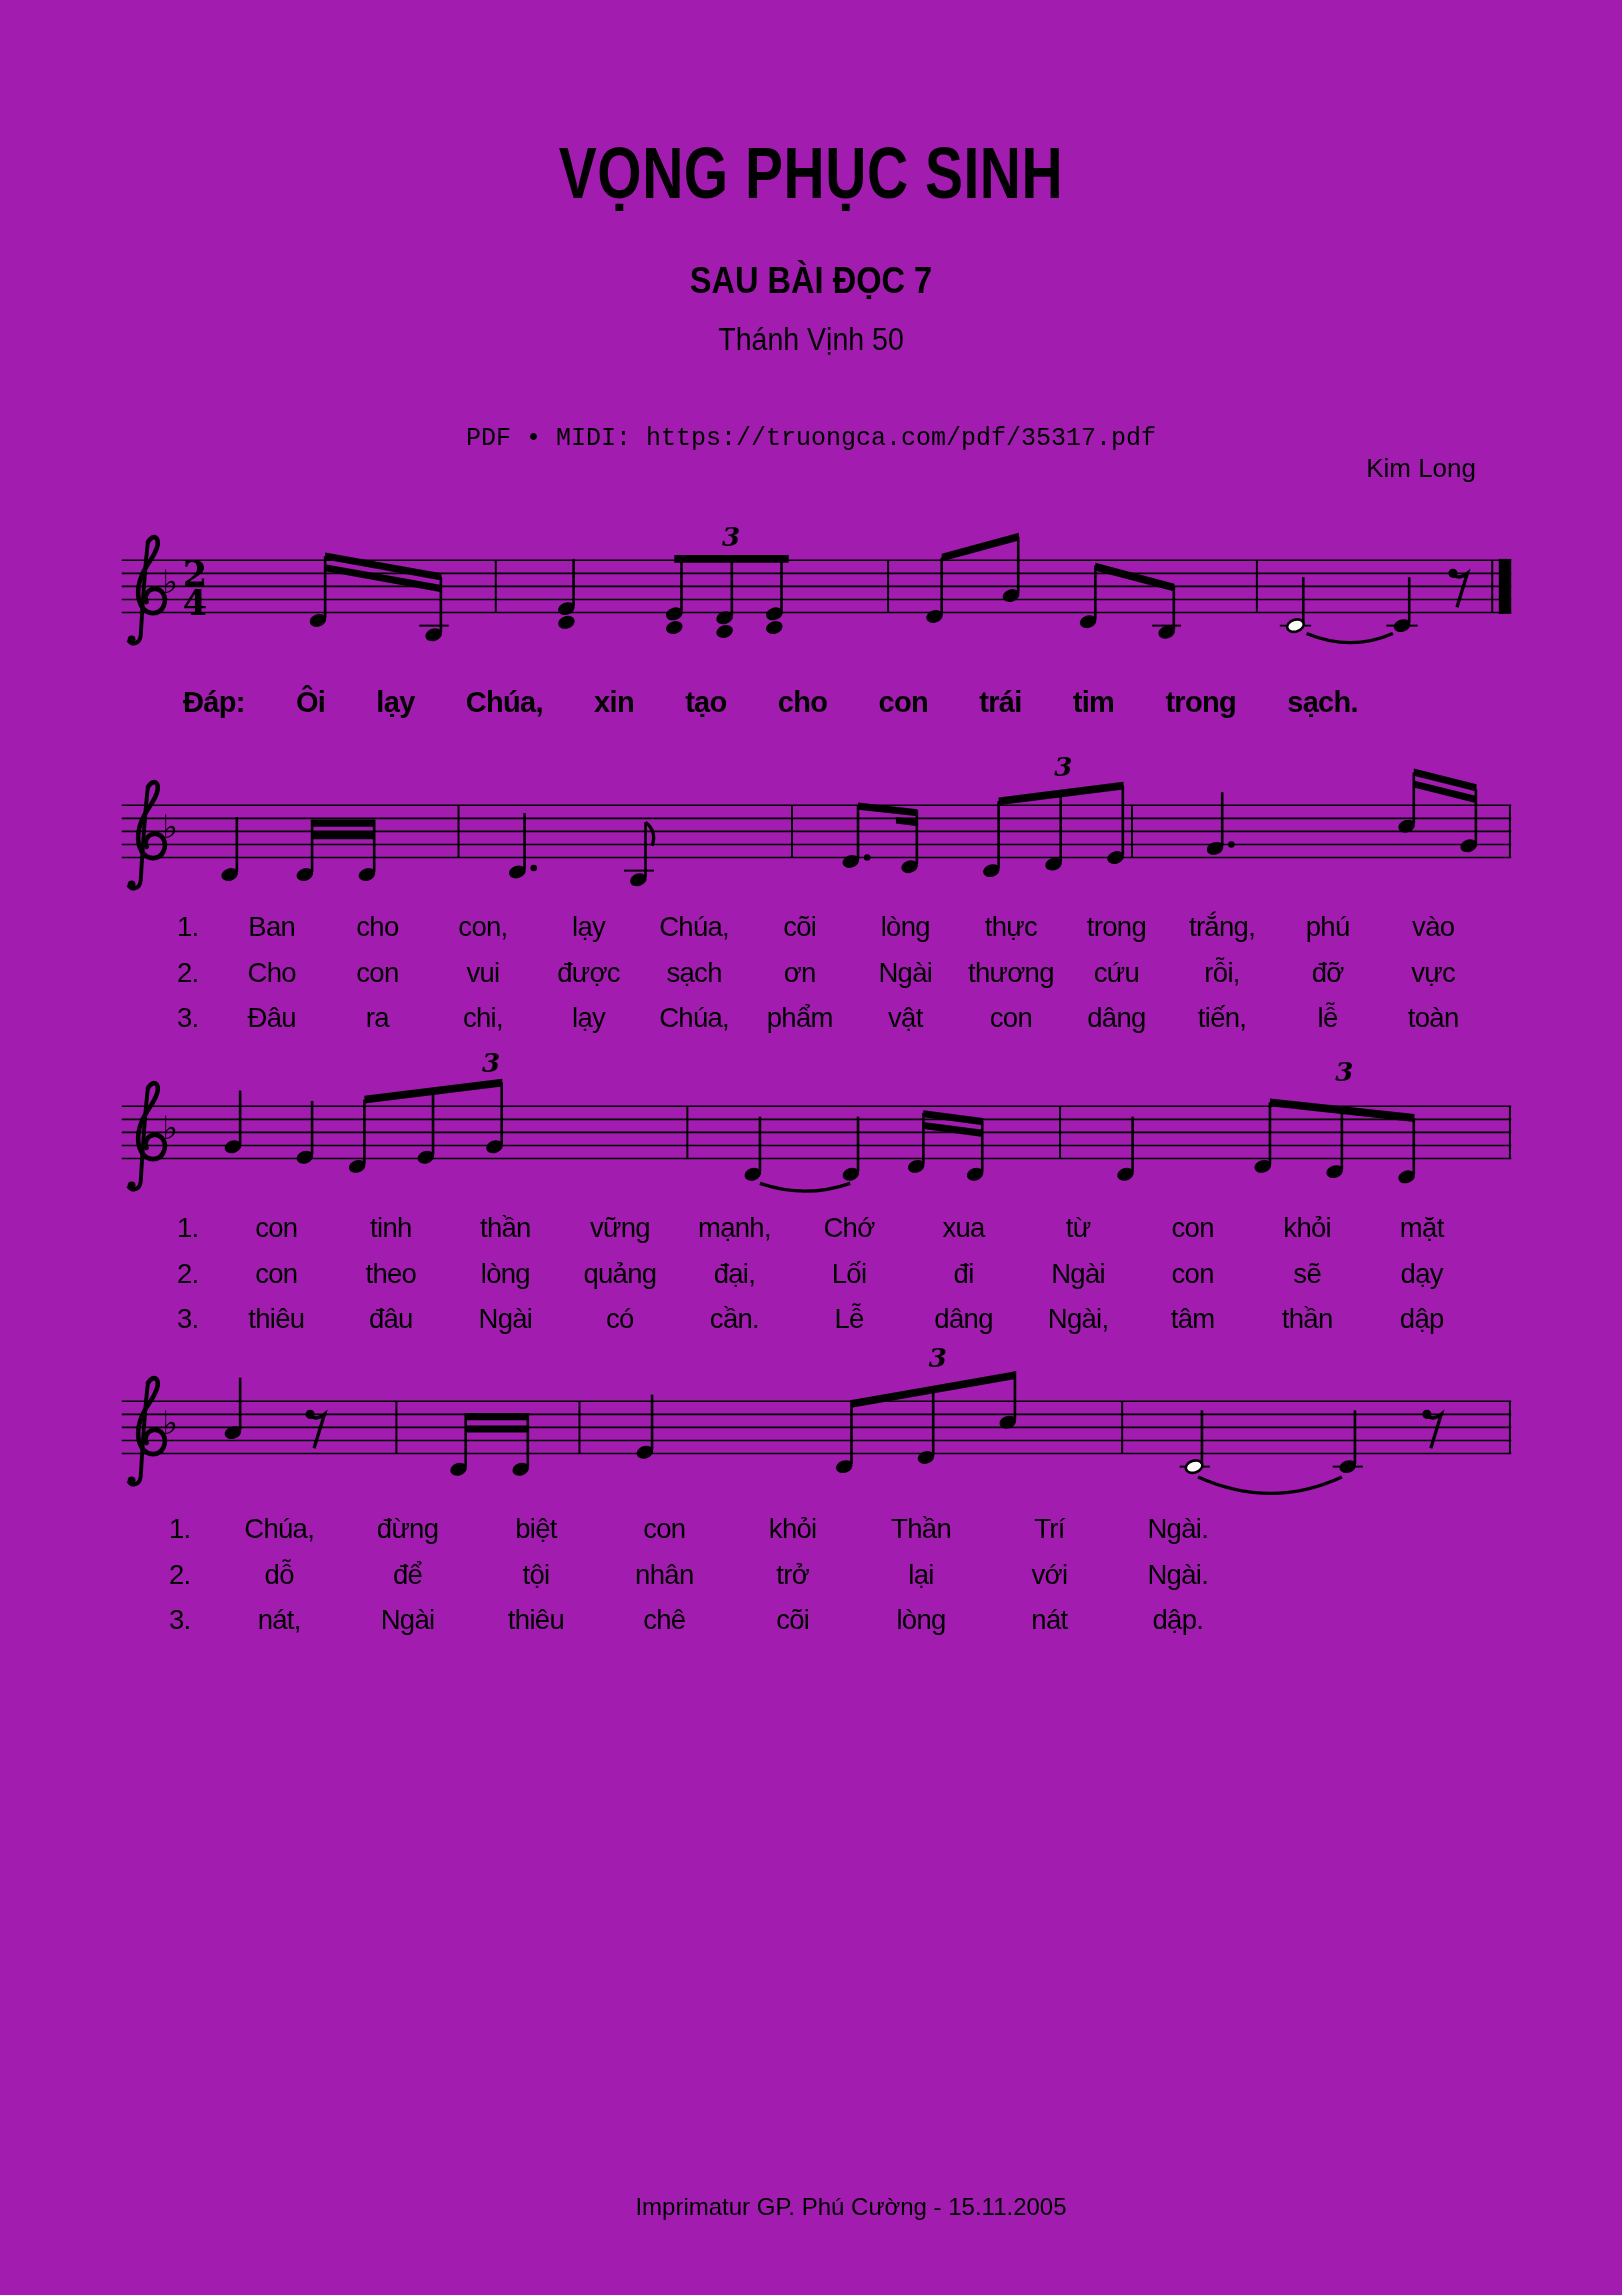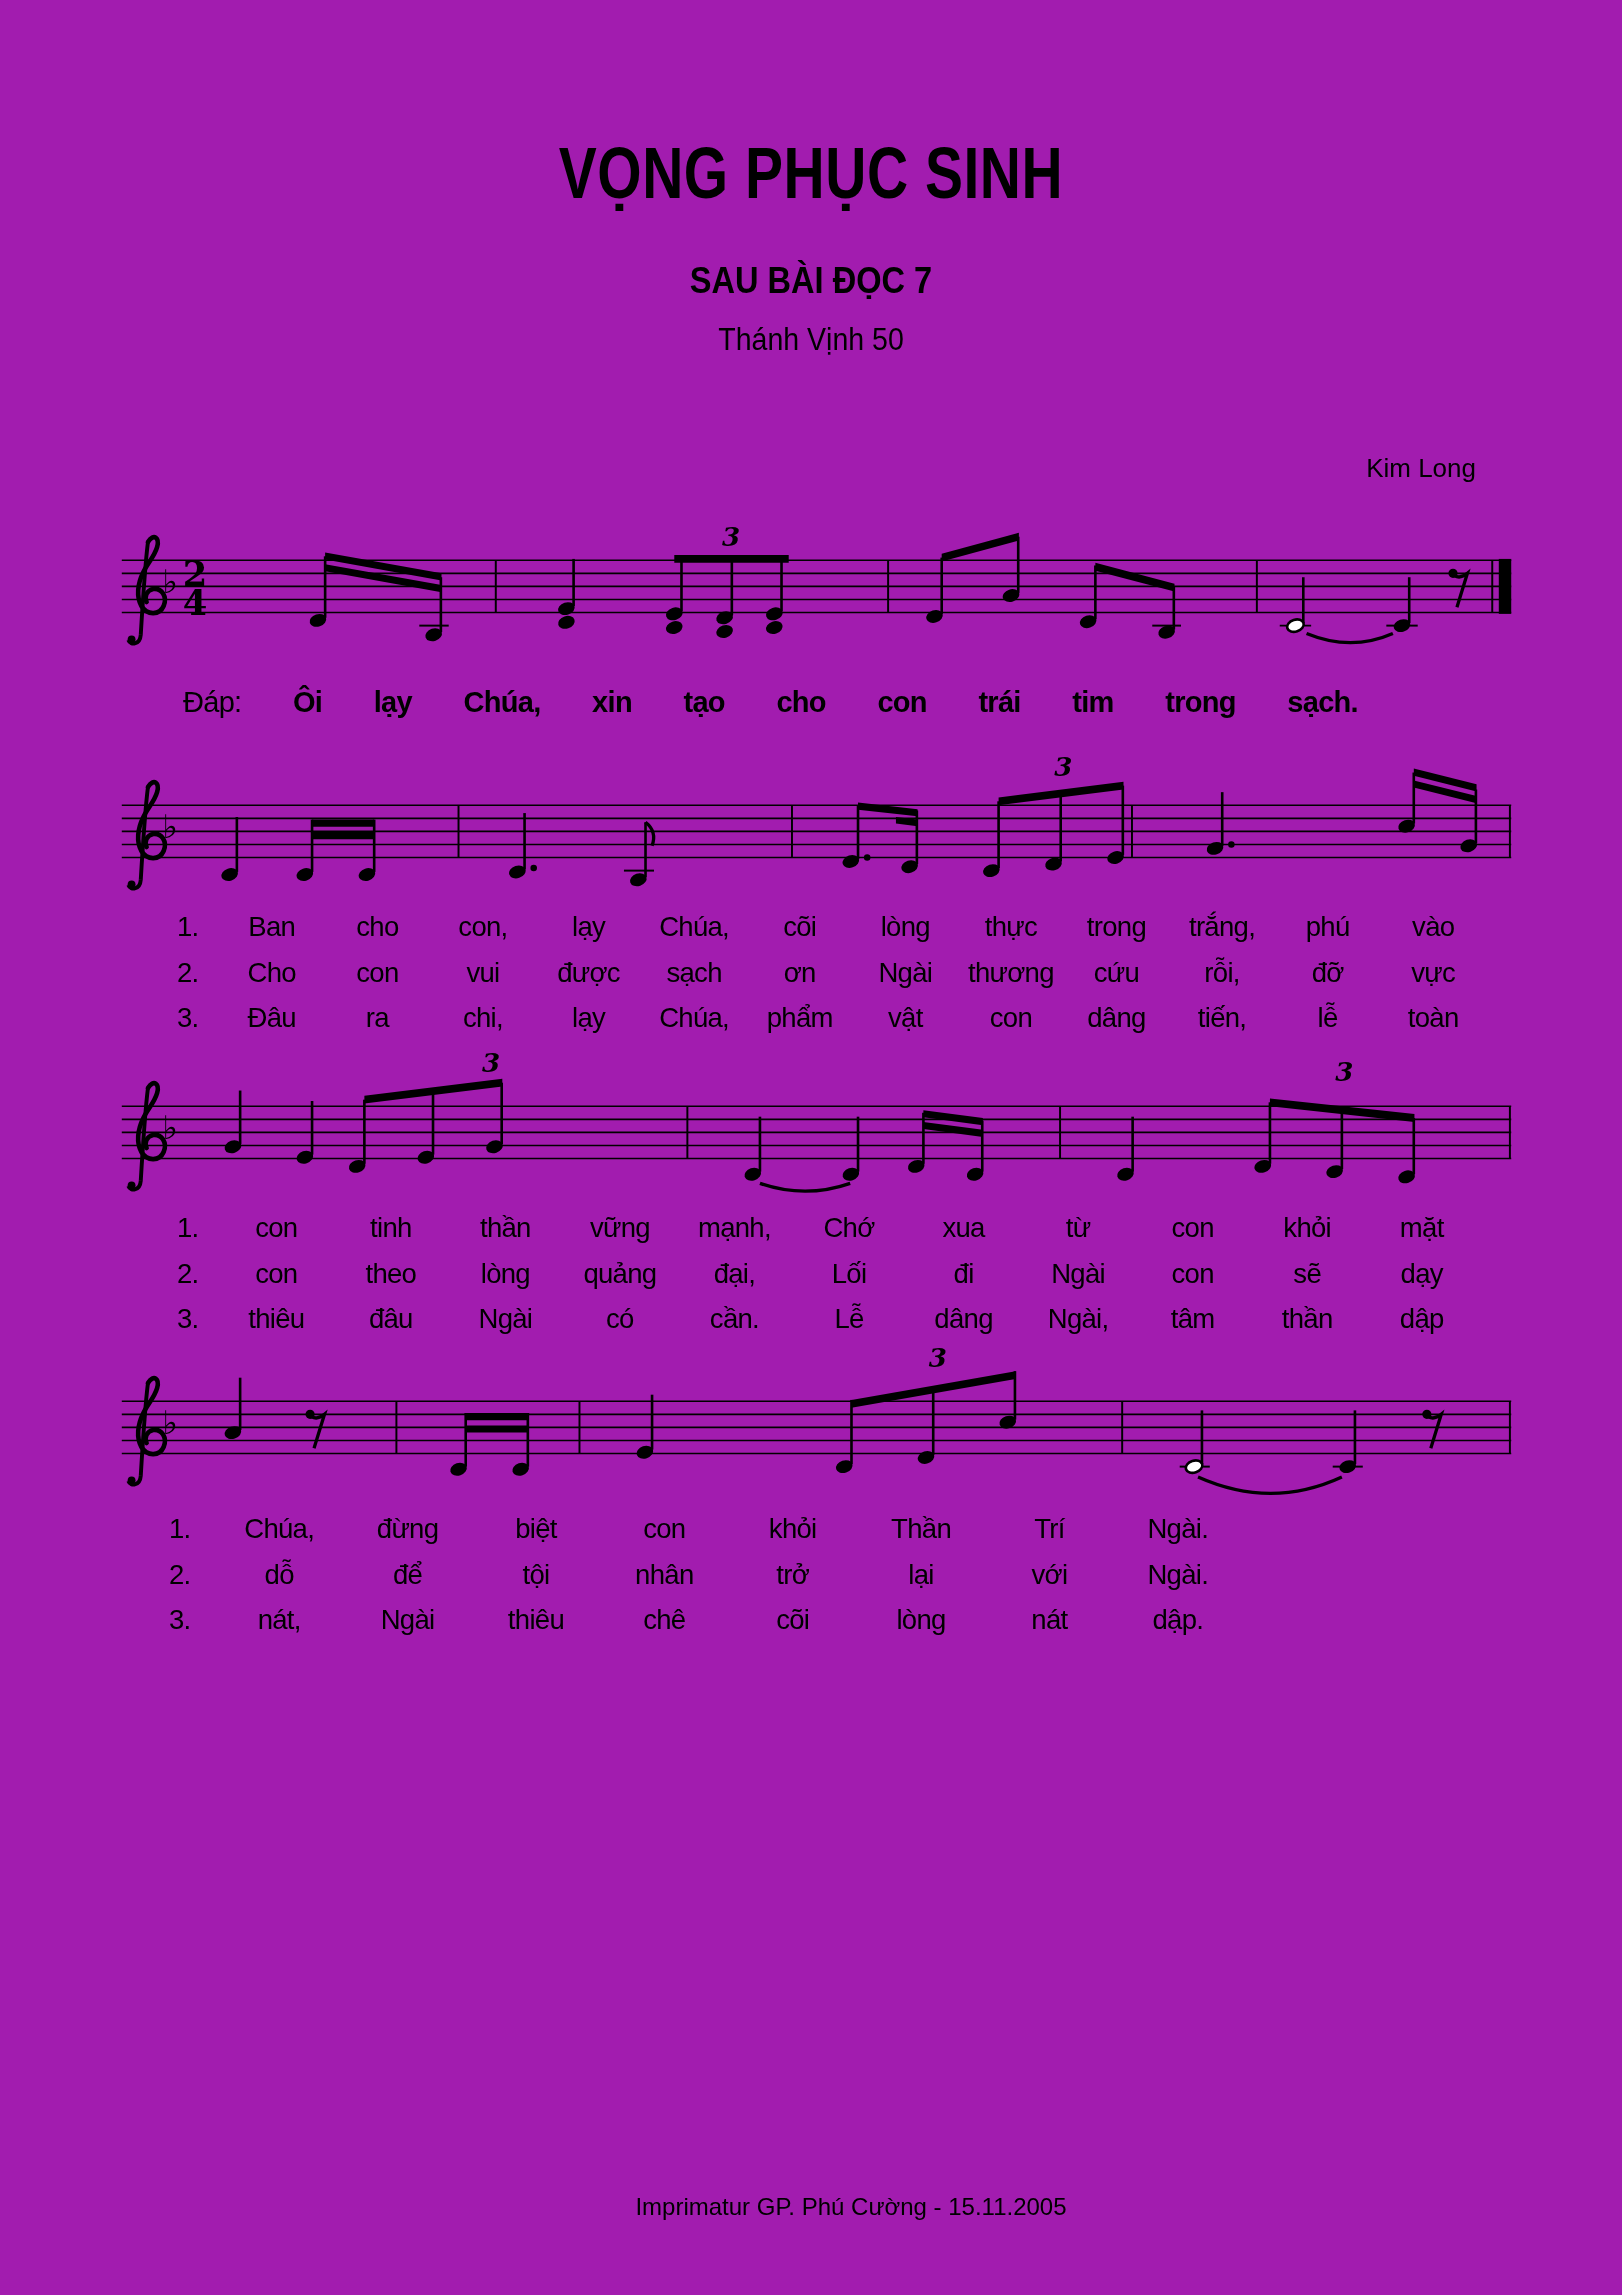--- a/index.html
+++ b/index.html
@@ -14,21 +14,21 @@
   .linkline{top:424px;font-size:25px;font-family:"Liberation Mono",monospace;}
   .composer{position:absolute;top:453px;right:146px;font-size:26px;white-space:nowrap;}
   .footer{top:2193px;font-size:24px;margin-left:40px;}
   .staff{position:absolute;left:121px;width:1391px;height:170px;}
   .s1{top:504px}.s2{top:749px}.s3{top:1050px}.s4{top:1345px}
   .resp{
     position:absolute;left:183px;top:686px;width:1175px;display:flex;
     justify-content:space-between;align-items:baseline;
     font-size:29px;font-weight:bold;letter-spacing:-0.7px;white-space:nowrap;
   }
-  .resp .resp-label{font-weight:normal;text-align:right;}
+  .resp .resp-label{font-weight:bold;text-align:right;}
   .vrow{
     position:absolute;display:grid;font-size:27.5px;letter-spacing:-0.7px;white-space:nowrap;
   }
   .vrow span{text-align:center;}
   .vrow span:first-child{text-align:left;}
   .vb1{left:177px;width:1309px;grid-template-columns:42px repeat(12,1fr);}
   .vb2{left:177px;width:1302px;grid-template-columns:42px repeat(11,1fr);}
   .vb3{left:169px;width:1073px;grid-template-columns:46px repeat(8,1fr);}
   .r1a{top:911px}.r1b{top:957px}.r1c{top:1002px}
   .r2a{top:1212px}.r2b{top:1258px}.r2c{top:1303px}
@@ -38,20 +38,21 @@
   svg text.flat{font-family:"DejaVu Sans",sans-serif;font-size:50px;}
 </style>
 </head>
 <body>
 
 <div class="page">
 
   <div class="ctr title">VỌNG PHỤC SINH</div>
   <div class="ctr subtitle">SAU BÀI ĐỌC 7</div>
   <div class="ctr psalm">Thánh Vịnh 50</div>
+  <div class="ctr linkline">PDF • MIDI: https://truongca.com/pdf/35317.pdf</div>
   <div class="composer">Kim Long</div>
 
   <svg class="staff s1" viewBox="0 0 2125 260">
     <defs>
       <g id="gclef">
         <path d="M34 28 C43 14 52 22 48 36 C44 50 34 60 27 74 C18 92 16 112 24 126 C33 141 52 140 58 126 C64 112 55 98 42 100 C32 102 28 112 32 120" fill="none" stroke="#000" stroke-width="7" stroke-linecap="round"></path>
         <path d="M34 28 C30 60 26 120 23 170" fill="none" stroke="#000" stroke-width="6"></path>
         <path d="M23 170 C22 184 8 188 4 178" fill="none" stroke="#000" stroke-width="6"></path>
         <circle cx="9" cy="177" r="6" fill="#000"></circle>
       </g>

